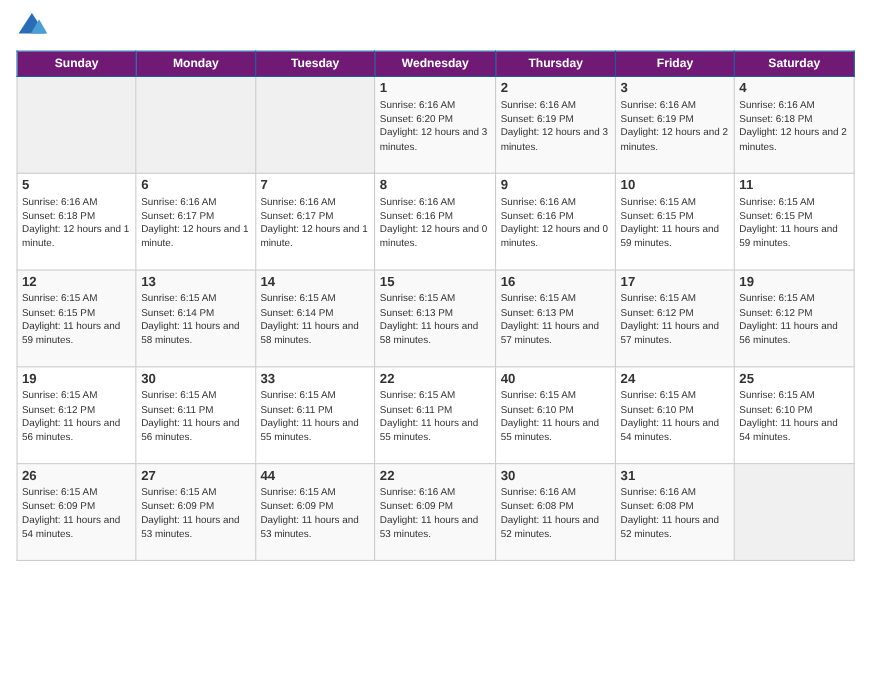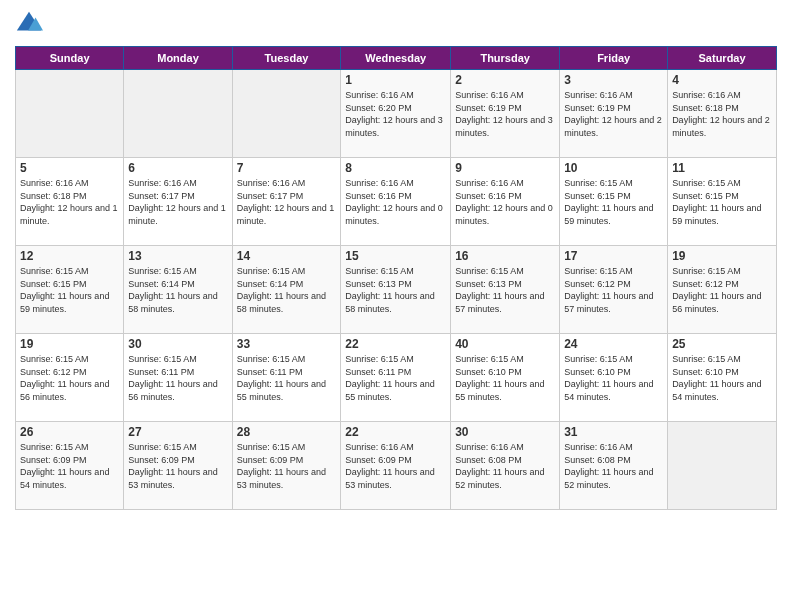--- a/index.html
+++ b/index.html
@@ -296,21 +296,21 @@
 Sunset: 6:09 PM
 Daylight: 11 hours and 54 minutes.</div>
           </td>
           <td>
             <span class="day-num">27</span>
             <div class="day-info" style="white-space: pre-line;">Sunrise: 6:15 AM
 Sunset: 6:09 PM
 Daylight: 11 hours and 53 minutes.</div>
           </td>
           <td>
-            <span class="day-num">28</span>
+            <span class="day-num">44</span>
             <div class="day-info" style="white-space: pre-line;">Sunrise: 6:15 AM
 Sunset: 6:09 PM
 Daylight: 11 hours and 53 minutes.</div>
           </td>
           <td>
             <span class="day-num">22</span>
             <div class="day-info" style="white-space: pre-line;">Sunrise: 6:16 AM
 Sunset: 6:09 PM
 Daylight: 11 hours and 53 minutes.</div>
           </td>

